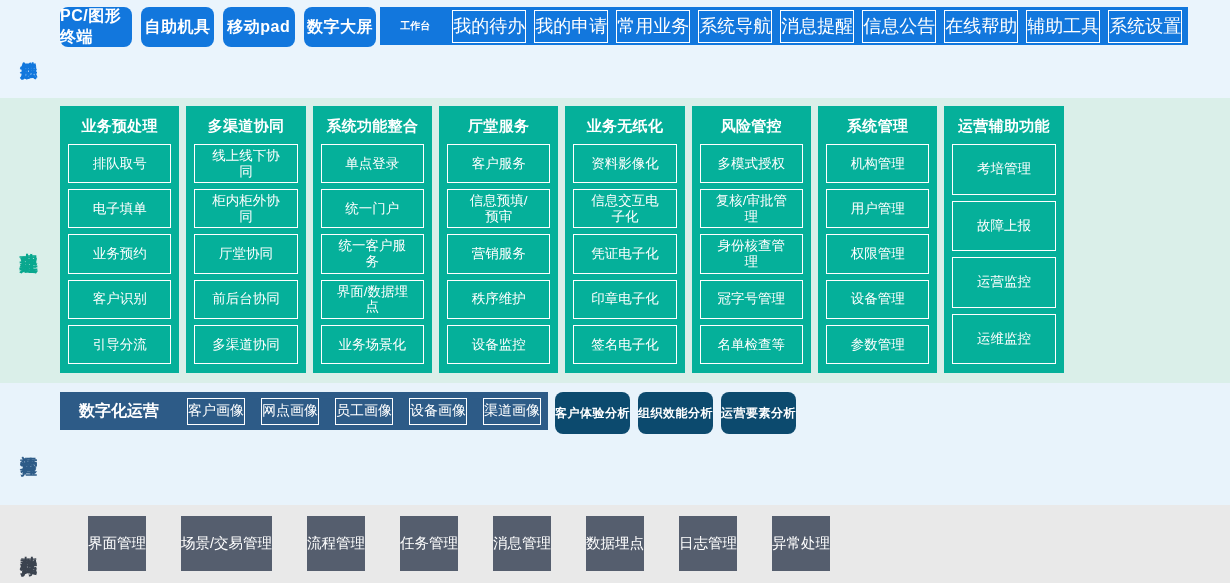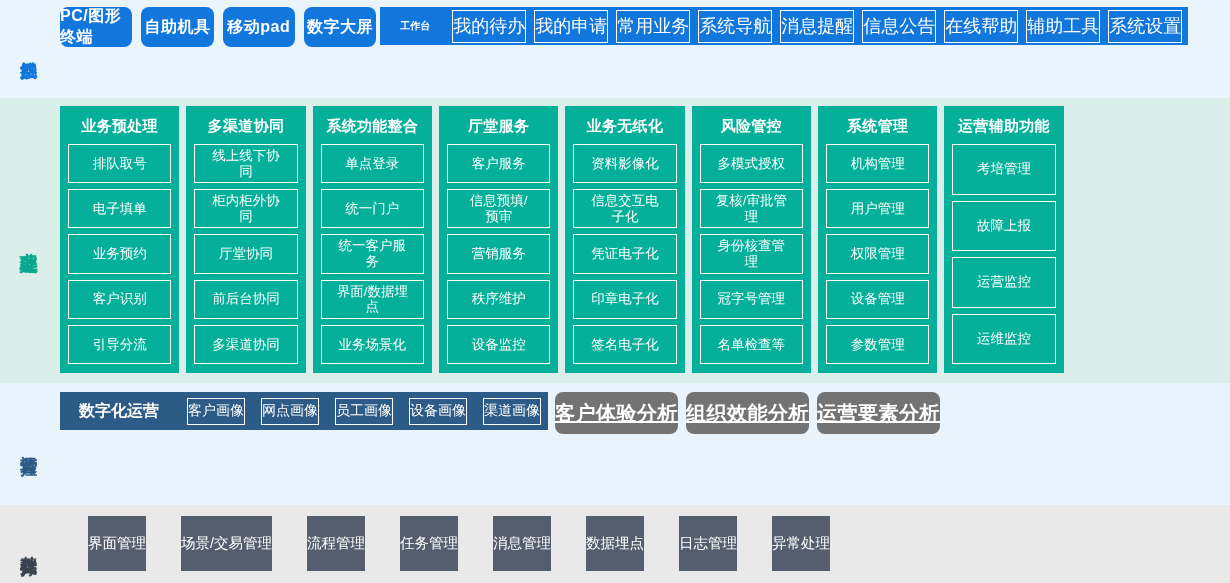--- a/index.html
+++ b/index.html
@@ -188,30 +188,29 @@
     justify-content: center;
     white-space: nowrap;
   }
   .ops-row-2 {
     height: 42px;
     display: flex;
     gap: 8px;
   }
   .ops-analysis {
     flex: 1 1 0;
-    background: #737373;
+    background: #0c4a6e;
     border-radius: 8px;
     color: #ffffff;
-    font-size: 20px;
+    font-size: 12px;
     font-weight: bold;
     display: flex;
     align-items: center;
     justify-content: center;
     letter-spacing: 0.5px;
-    text-decoration: underline;
   }
 
   
   .band-base {
     background: #e9e9e9;
     height: 78px;
   }
   .band-base .band-label { color: #3b434f; }
   .band-base .band-body {
     padding: 11px 22px 12px 4px;

